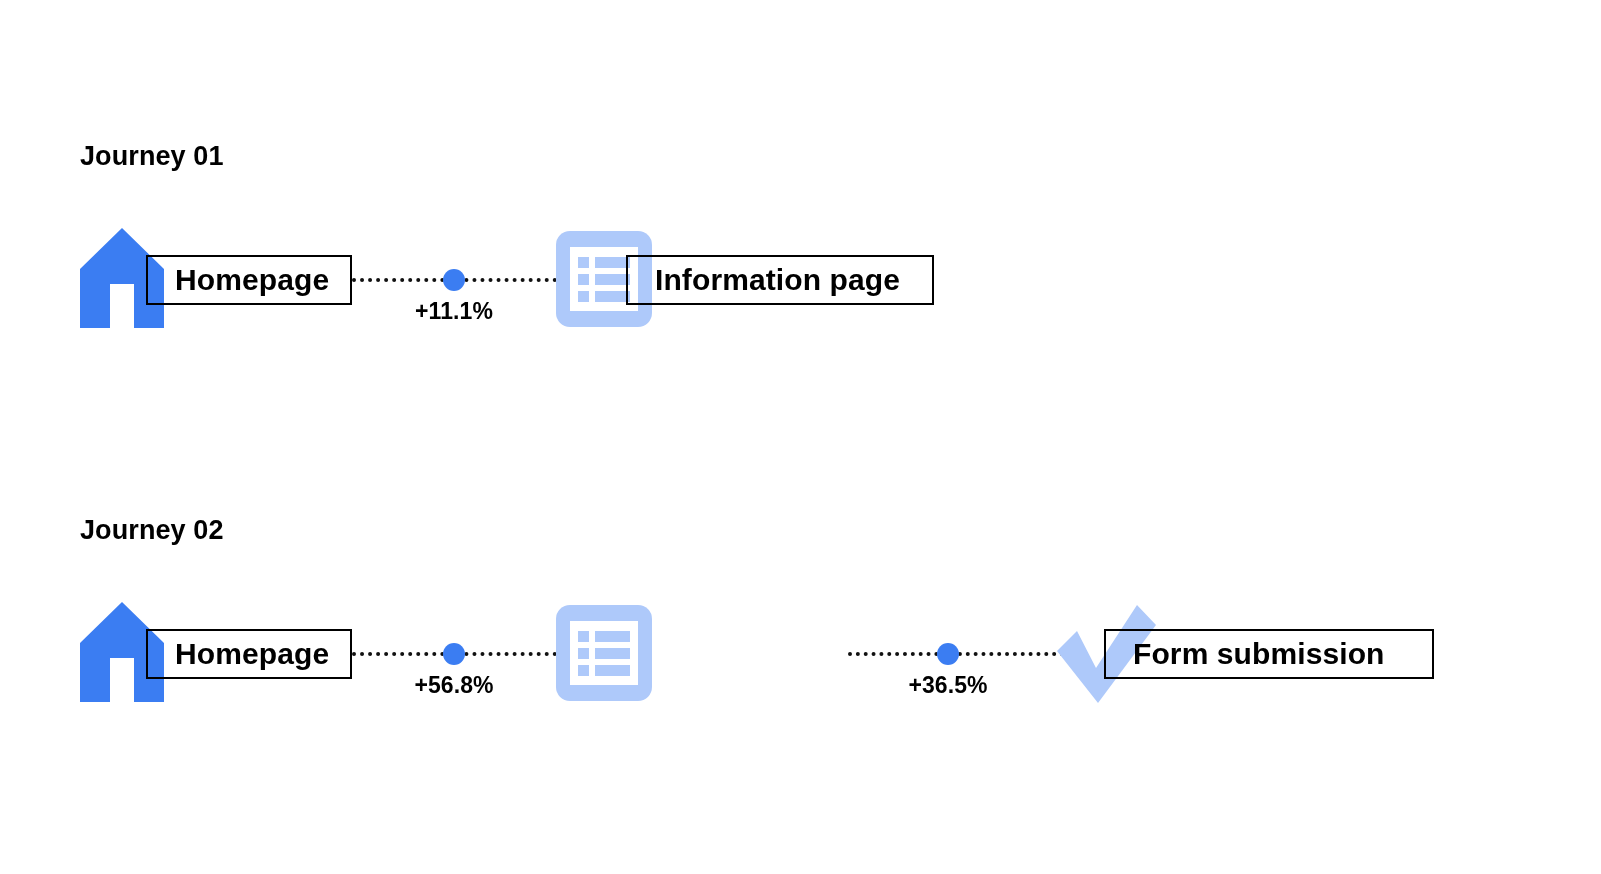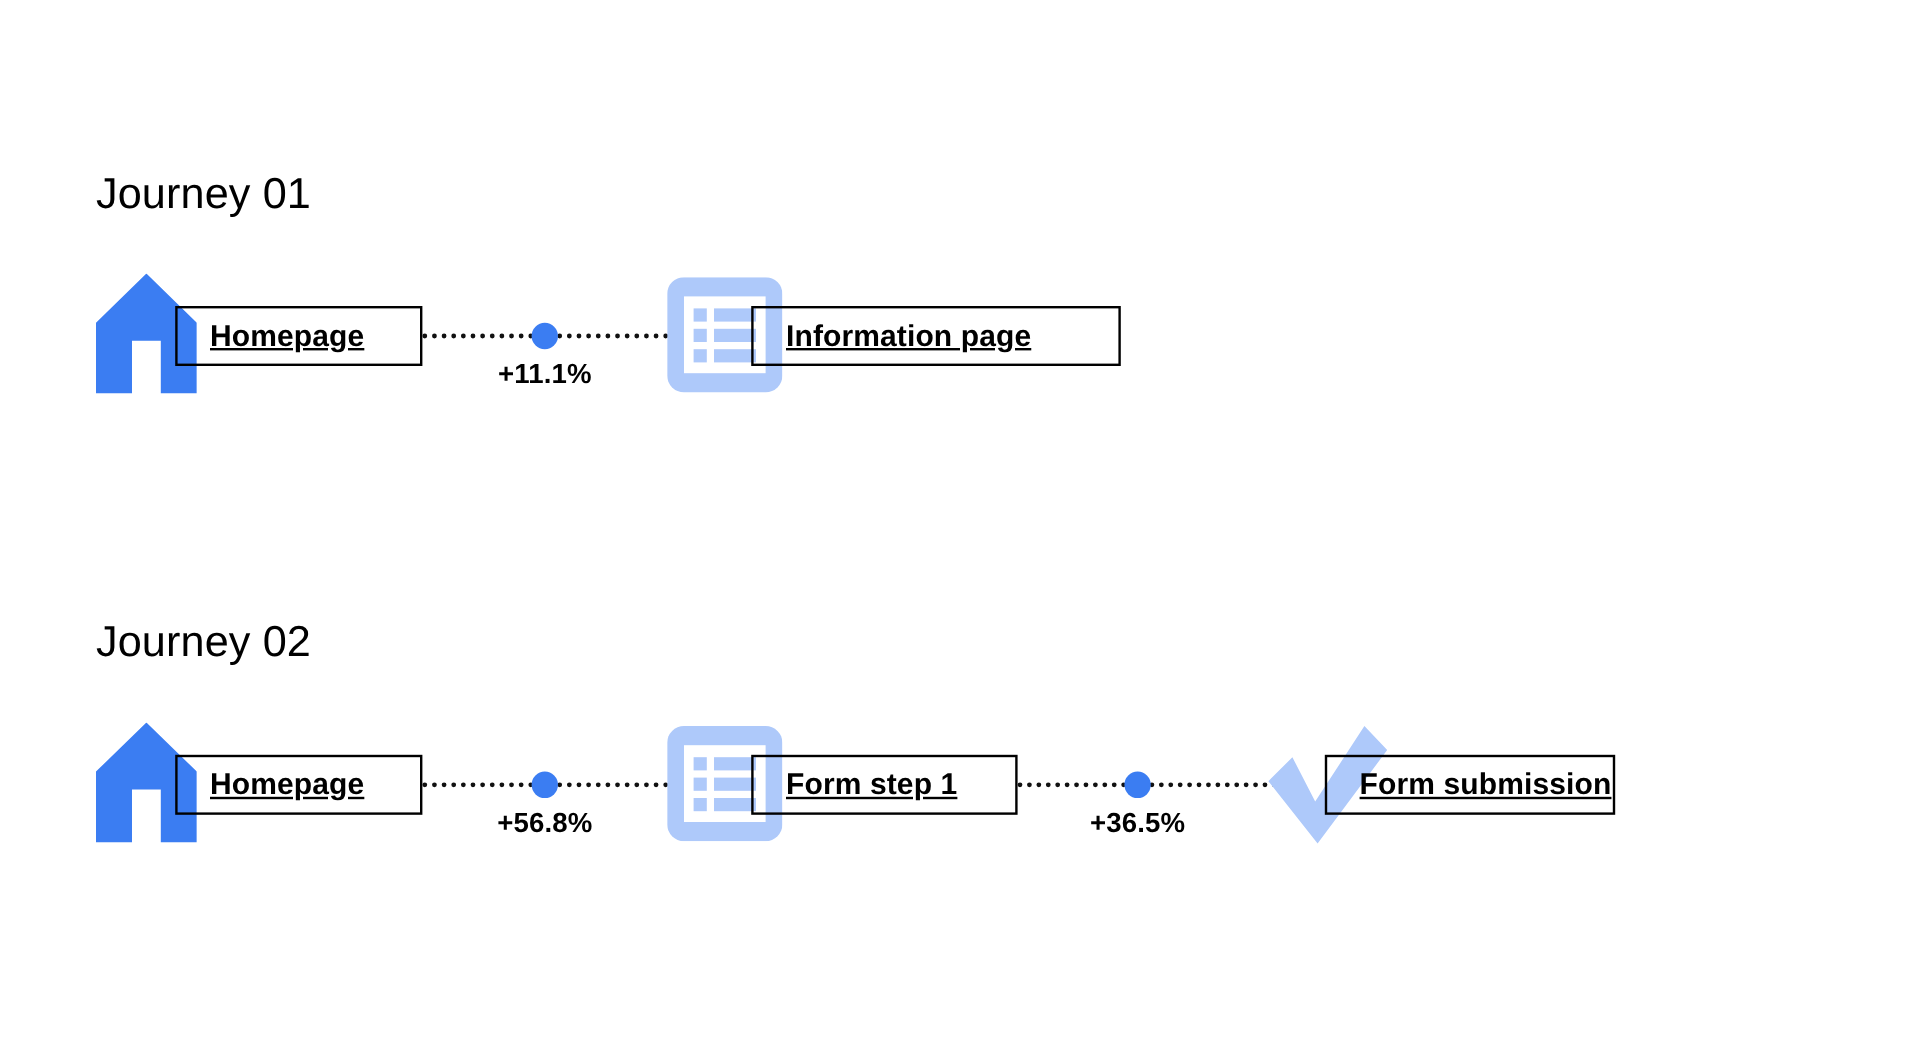--- a/index.html
+++ b/index.html
@@ -26,22 +26,22 @@
 
   
   .journey {
     position: absolute;
     left: 0;
     width: 1601px;
   }
   .journey-title {
     position: absolute;
     left: 80px;
-    font-size: 36px;
-    font-weight: normal;
+    font-size: 27px;
+    font-weight: bold;
     letter-spacing: 0.1px;
     color: #000000;
     white-space: nowrap;
     line-height: 1;
   }
 
   .flow {
     position: absolute;
     left: 0;
     height: 130px;
@@ -61,28 +61,27 @@
   .label-box {
     position: absolute;
     box-sizing: border-box;
     border: 2px solid #000000;
     background: transparent;
     display: flex;
     align-items: center;
     height: 50px;
   }
   .label-text {
-    font-size: 25px;
+    font-size: 30px;
     font-weight: bold;
     letter-spacing: 0.1px;
     color: #000000;
     white-space: nowrap;
     padding-left: 27px;
     line-height: 1;
-    text-decoration: underline;
   }
 
   
   .house {
     width: 84px;
     height: 100px;
     display: block;
   }
 
   
@@ -210,38 +209,35 @@
             <rect x="0" y="0" width="96" height="96" rx="14" ry="14" fill="#AEC9FA"></rect>
             <rect x="14" y="16" width="68" height="64" fill="#FFFFFF"></rect>
             <rect x="22" y="26" width="11" height="11" fill="#AEC9FA"></rect>
             <rect x="39" y="26" width="35" height="11" fill="#AEC9FA"></rect>
             <rect x="22" y="43" width="11" height="11" fill="#AEC9FA"></rect>
             <rect x="39" y="43" width="35" height="11" fill="#AEC9FA"></rect>
             <rect x="22" y="60" width="11" height="11" fill="#AEC9FA"></rect>
             <rect x="39" y="60" width="35" height="11" fill="#AEC9FA"></rect>
           </svg>
         </div>
-        <div class="label-box" style="left:70px;top:31px;width:222px;">
-          <span class="label-text">Form step 1</span>
-        </div>
       </div>
 
       <div class="connector" style="left:848px;top:54px;width:232px;">
         <div class="conn-line"></div>
         <div class="conn-dot" style="left:89px;"></div>
         <div class="conn-label" style="left:100px;">+36.5%</div>
       </div>
 
       <div class="node" style="left:1048px;width:350px;">
         <div class="node-icon" style="top:1px;left:0;">
           <svg class="checkicon" viewBox="0 0 108 108" xmlns="http://www.w3.org/2000/svg" aria-hidden="true">
             <path d="M9 52 L29 32 L48 69 L89 6 L108 26 L50 104 Z" fill="#AEC9FA"></path>
           </svg>
         </div>
-        <div class="label-box" style="left:56px;top:31px;width:242px;">
+        <div class="label-box" style="left:56px;top:31px;width:330px;">
           <span class="label-text">Form submission</span>
         </div>
       </div>
 
     </div>
   </div>
 
 </div>
 
 </body></html>

